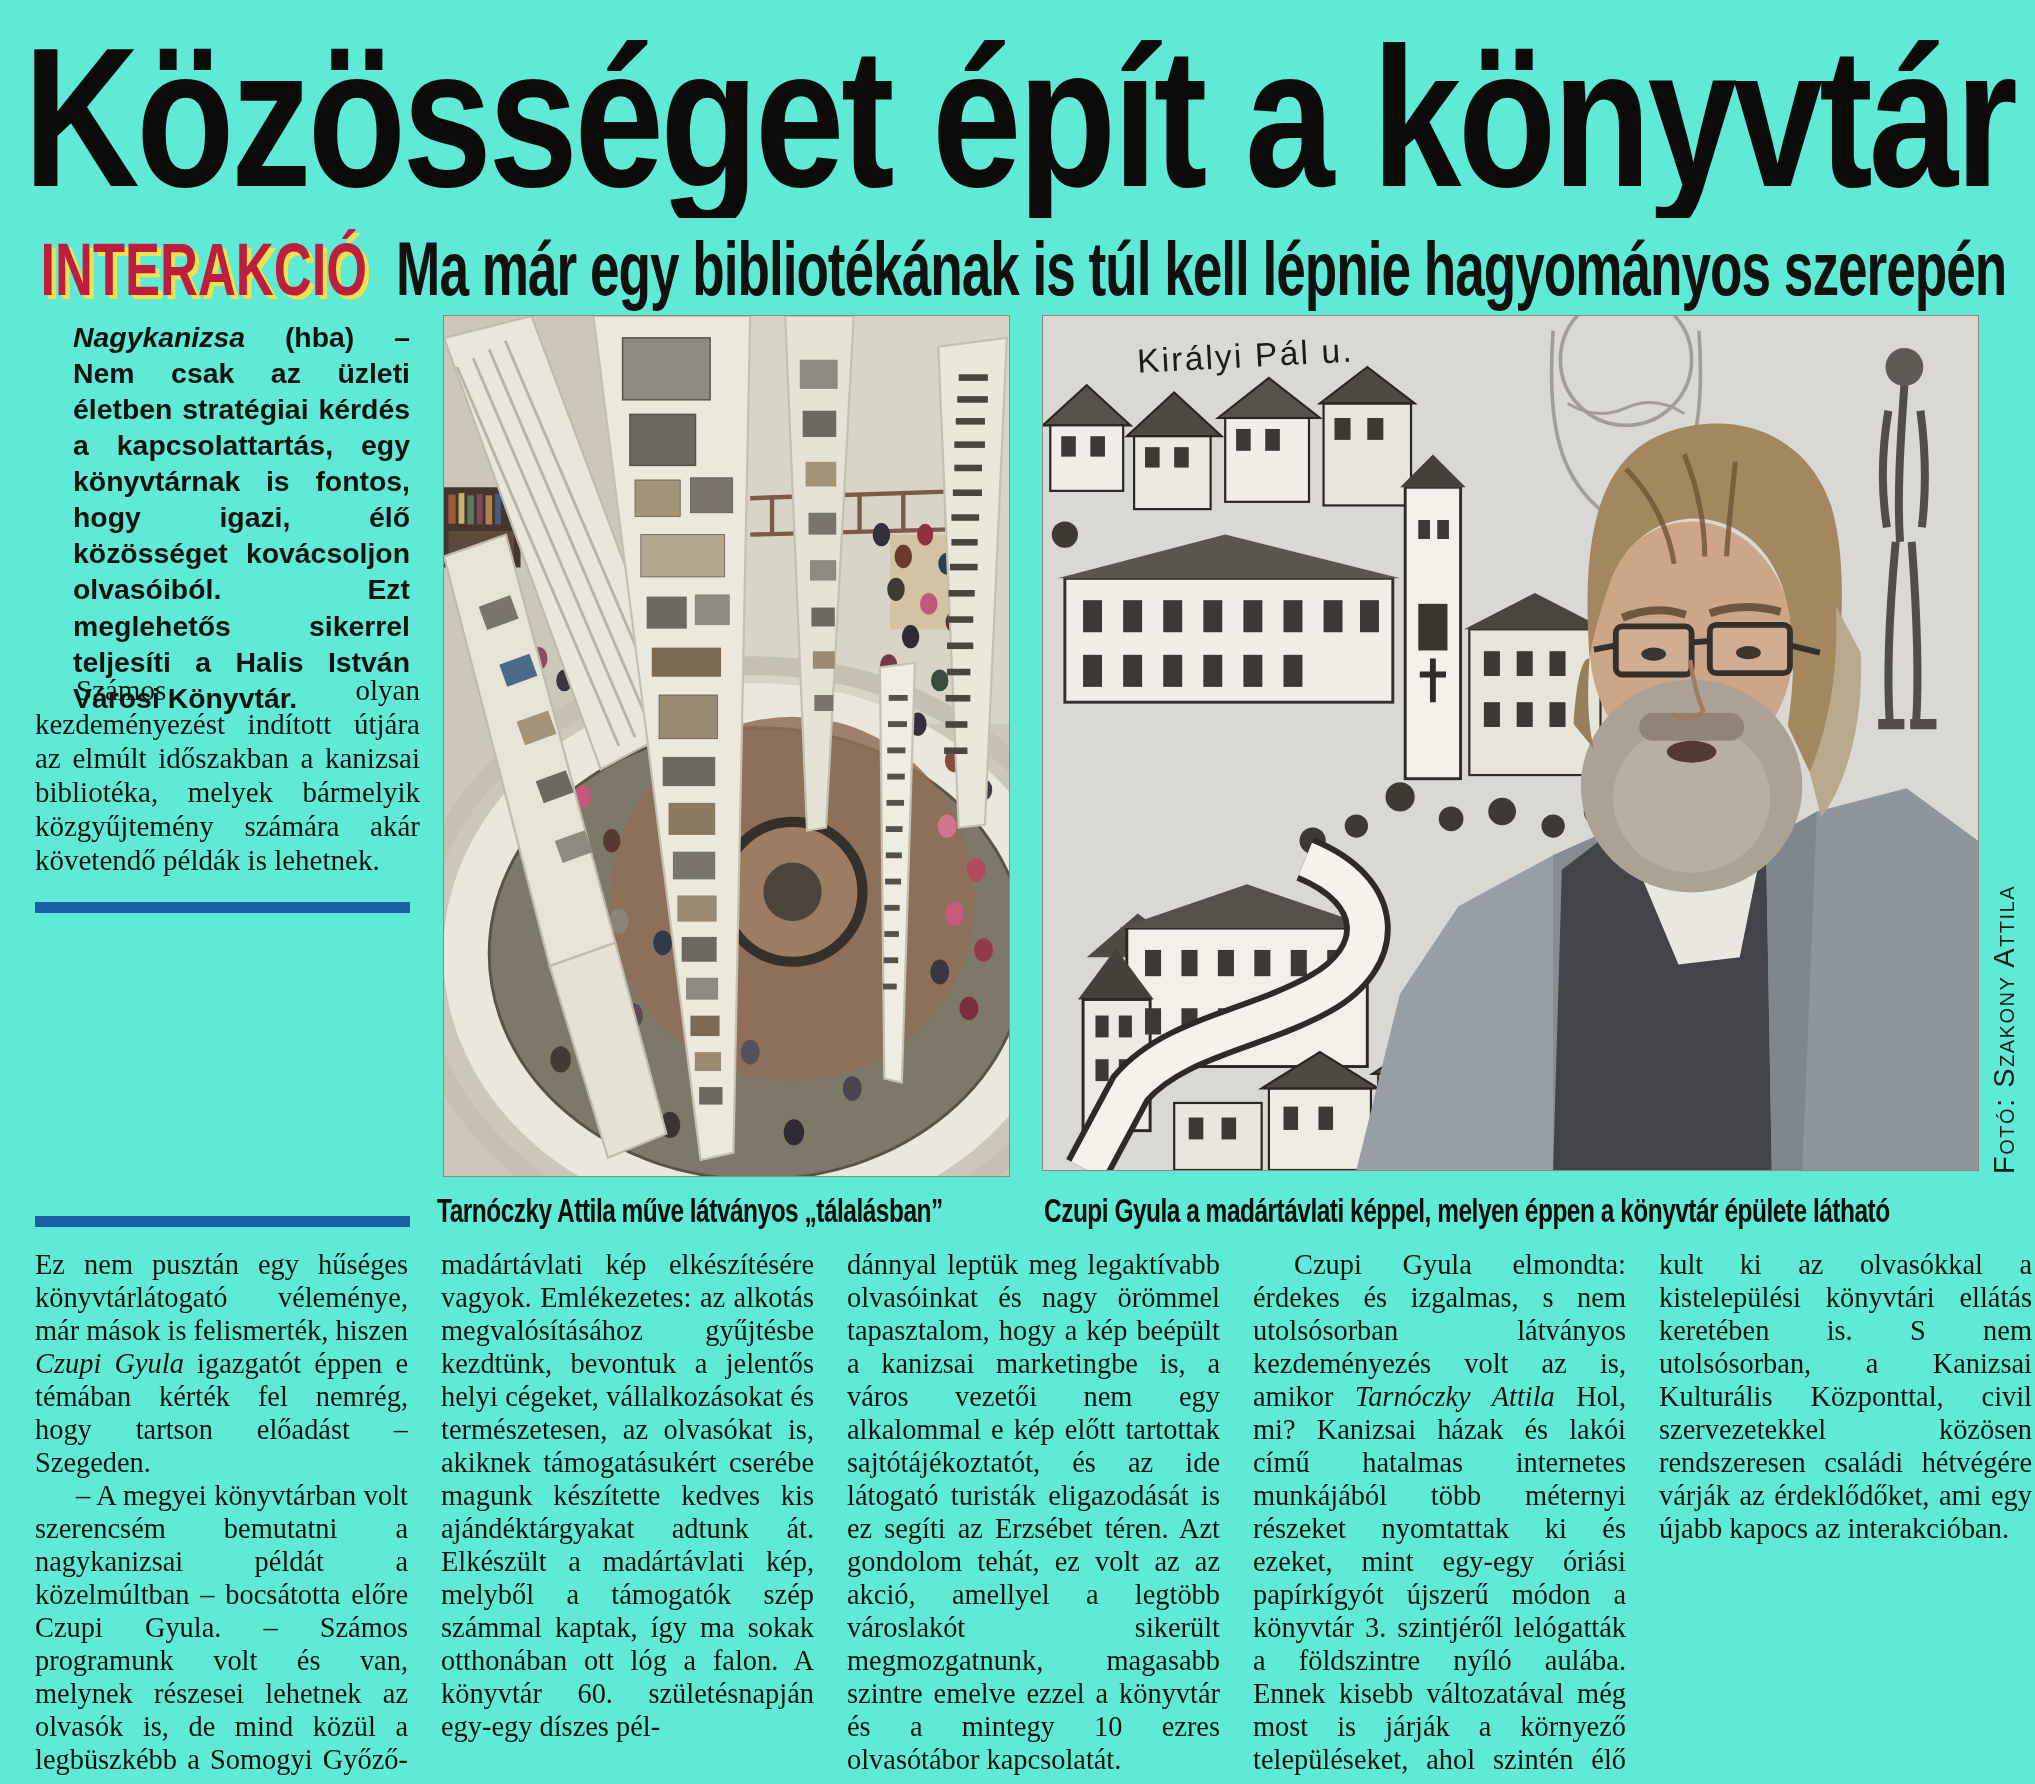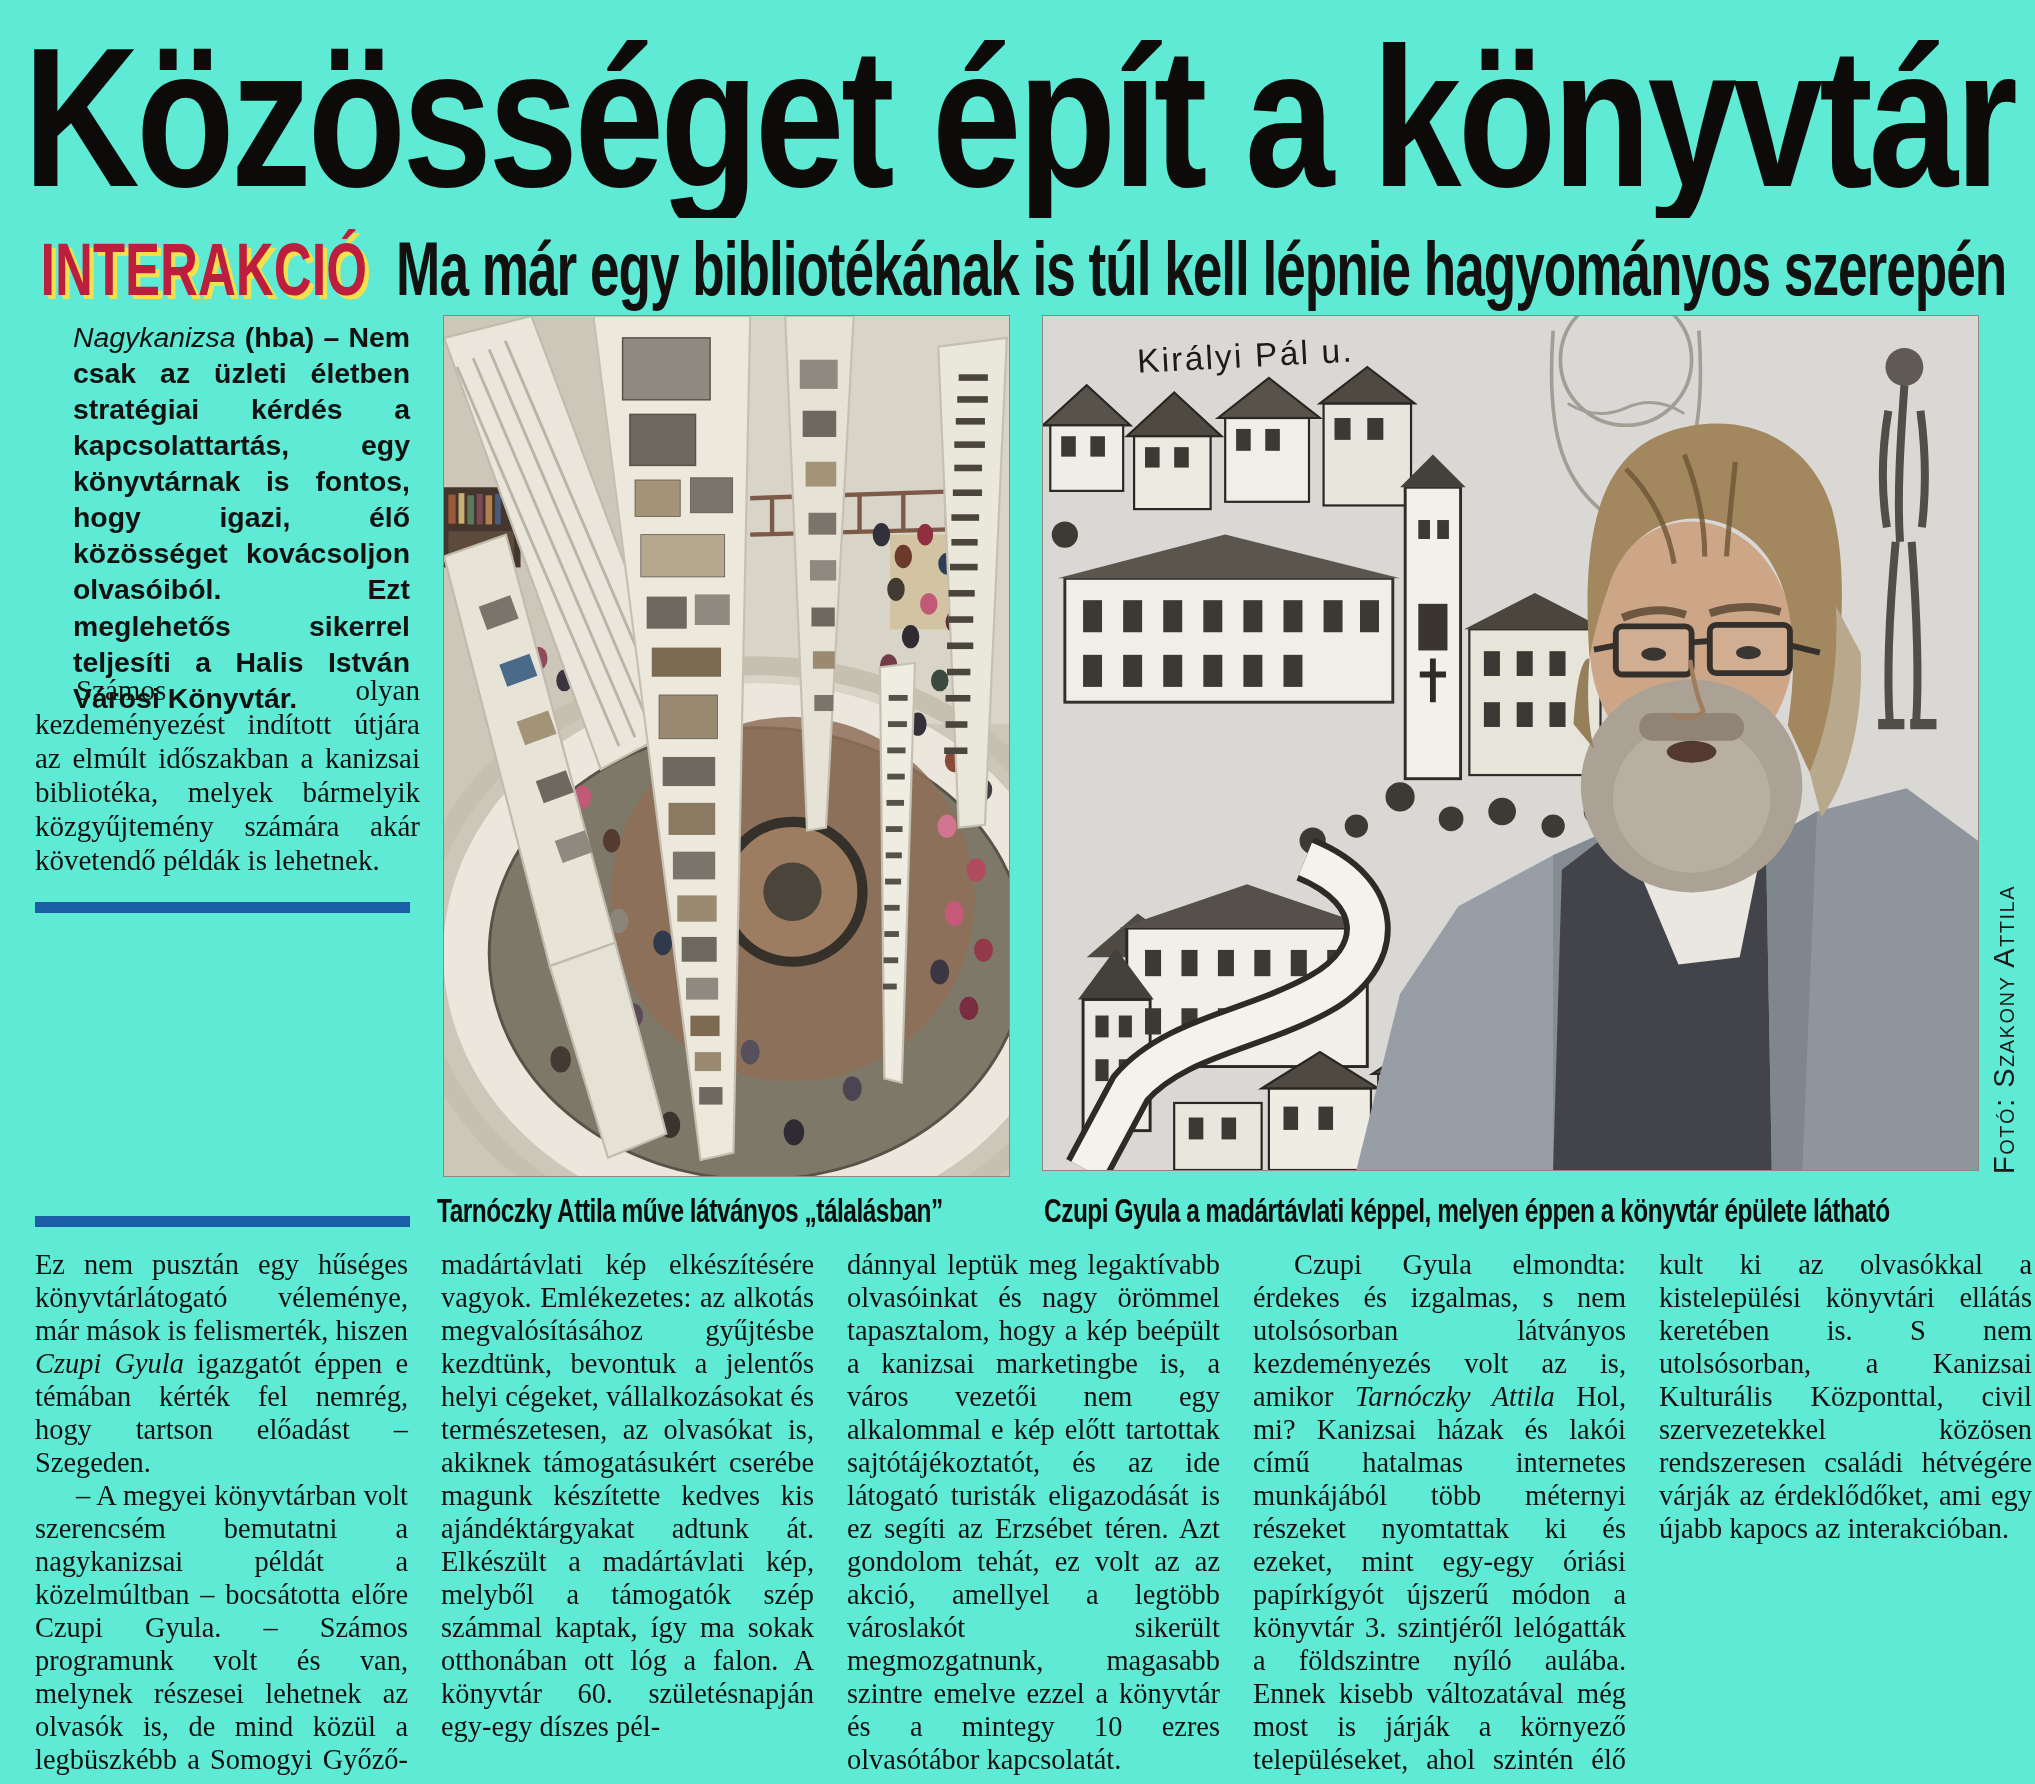--- a/index.html
+++ b/index.html
@@ -80,21 +80,21 @@
     <text x="30" y="246" font-size="272" textLength="2736" lengthAdjust="spacingAndGlyphs">Közösséget épít a könyvtár</text>
   </svg>
 
   <svg class="kicker-svg" width="2035" height="98" viewBox="0 0 2792 135">
     <text class="kicker-label-shadow" x="56" y="116" font-size="102" textLength="450" lengthAdjust="spacingAndGlyphs">INTERAKCIÓ</text>
     <text class="kicker-label" x="50" y="110" font-size="102" textLength="450" lengthAdjust="spacingAndGlyphs">INTERAKCIÓ</text>
     <text class="kicker-text" x="540" y="110" font-size="104" textLength="2218" lengthAdjust="spacingAndGlyphs">Ma már egy bibliotékának is túl kell lépnie hagyományos szerepén</text>
   </svg>
 
   <div class="lead-sans">
-      <p><span style="font-style: italic; font-weight: normal;">Nagykanizsa </span><span style="">(hba)</span><span> – Nem csak az üzleti életben stratégiai kérdés a kapcsolattartás, egy könyvtárnak is fontos, hogy igazi, élő közösséget kovácsoljon olvasóiból. Ezt meglehetős sikerrel teljesíti a Halis István Városi Könyvtár.</span></p>
+      <p><span style="font-style: italic; font-weight: bold;">Nagykanizsa </span><span style="">(hba)</span><span> – Nem csak az üzleti életben stratégiai kérdés a kapcsolattartás, egy könyvtárnak is fontos, hogy igazi, élő közösséget kovácsoljon olvasóiból. Ezt meglehetős sikerrel teljesíti a Halis István Városi Könyvtár.</span></p>
     </div>
   <div class="lead-serif">
       <p class="indent"><span>Számos olyan kezdeményezést indított útjára az elmúlt időszakban a kanizsai bibliotéka, melyek bármelyik közgyűjtemény számára akár követendő példák is lehetnek.</span></p>
     </div>
 
   <div class="rule rule-top"></div>
   <div class="rule rule-bottom"></div>
 
   <svg class="photo photo-left" viewBox="0 0 775 1180" preserveAspectRatio="none">
     <rect x="0" y="0" width="775" height="1180" fill="#cdc7ba"></rect>

